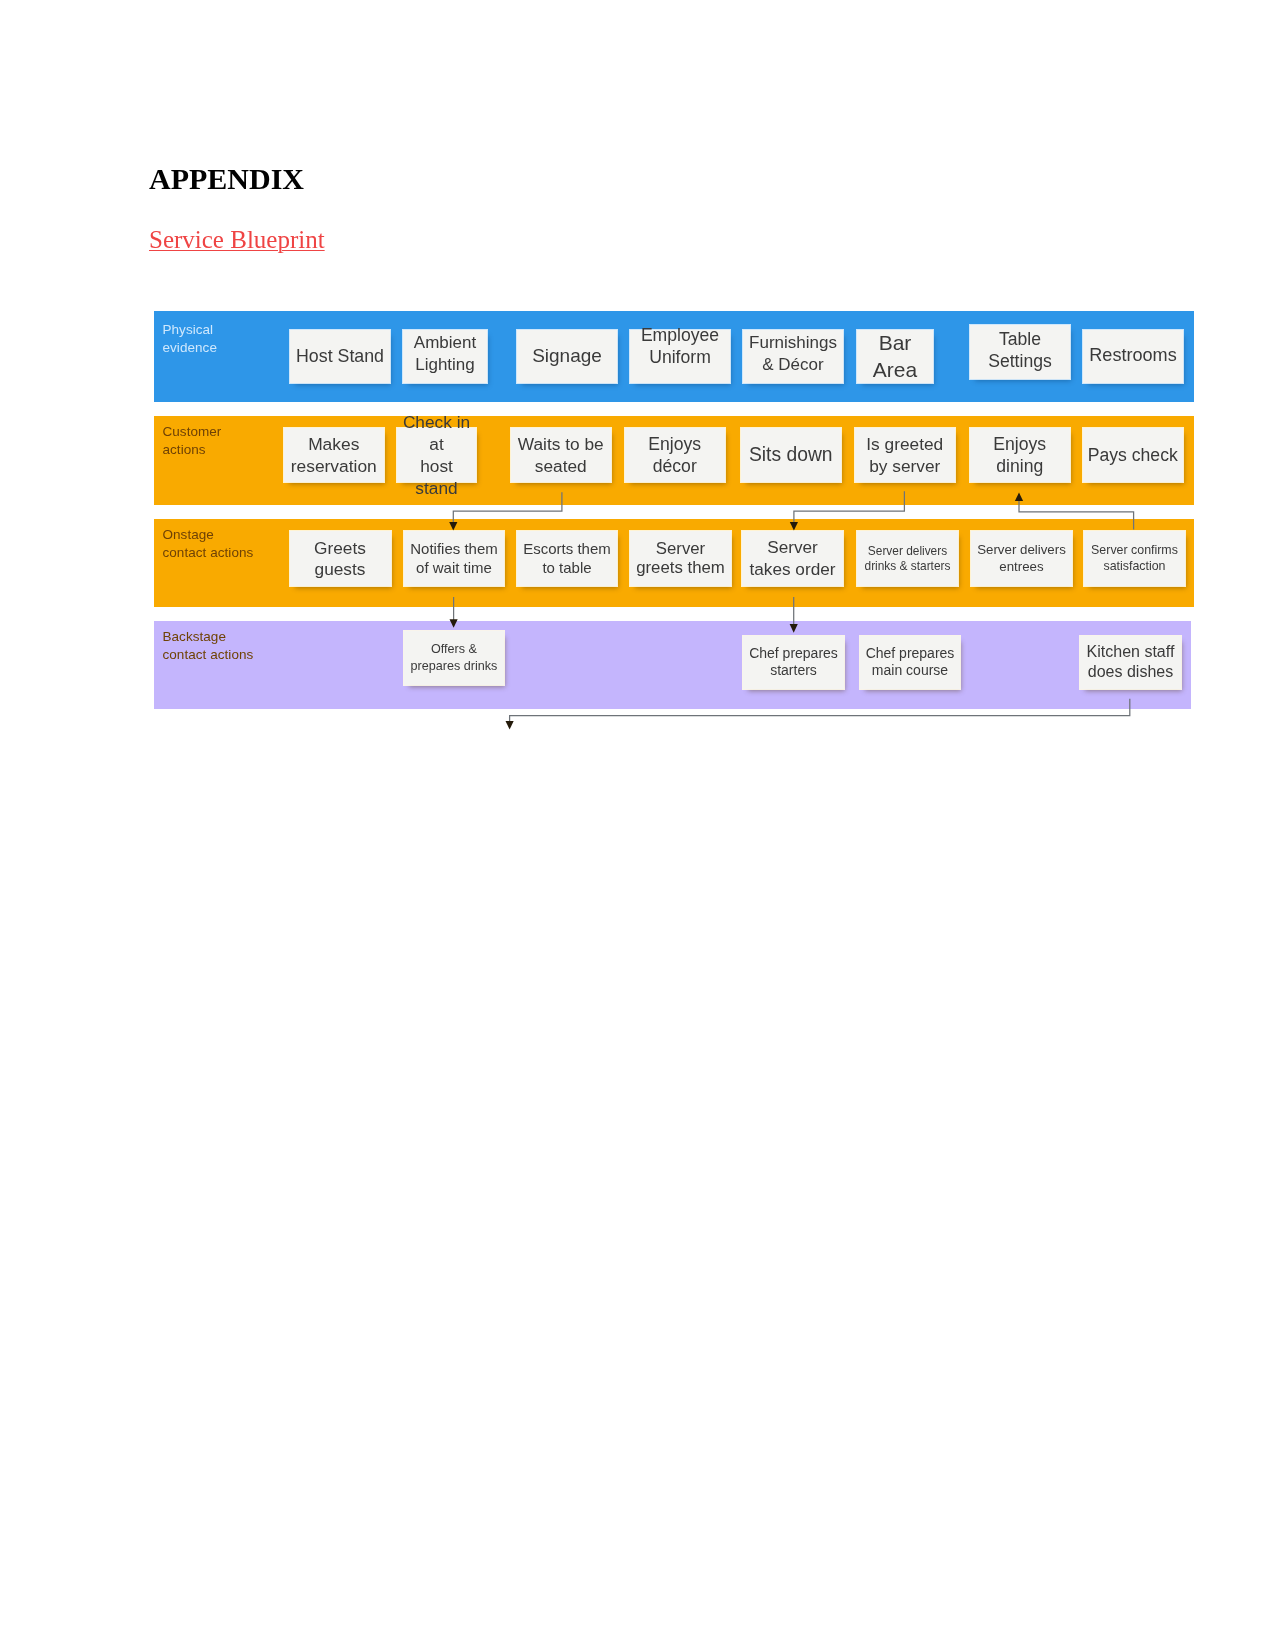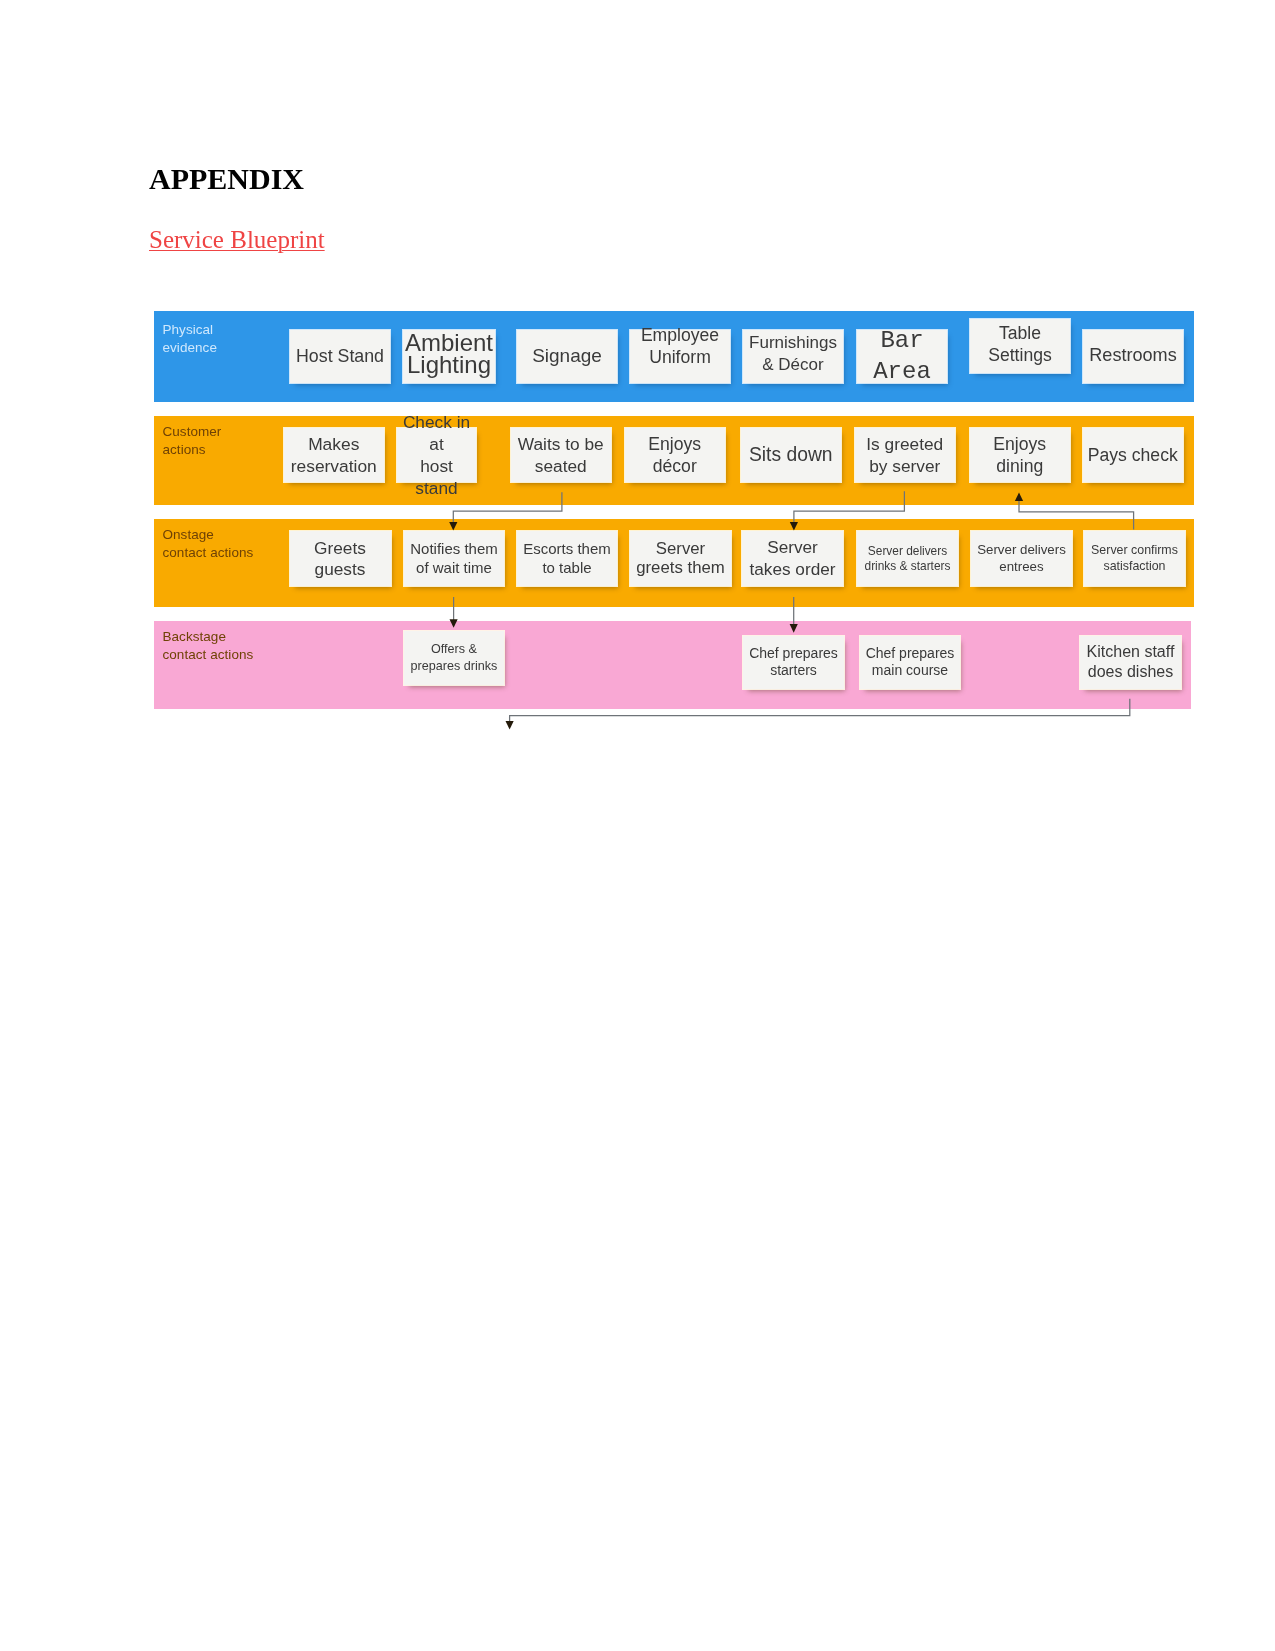--- a/index.html
+++ b/index.html
@@ -50,29 +50,29 @@
 <div class="page">
   <div id="appendix-title">APPENDIX</div>
   <div id="blueprint-subtitle">Service Blueprint</div>
 
   <div id="blueprint">
 
     <div class="band blue" style="top:0px;width:1040px;height:91px;background:#2e96e8;">
       <div class="band-label" style="top:10.2px;">Physical
 evidence</div>
       <div class="box" style="left:136px;top:18.5px;width:100px;height:53.5px;font-size:17.8px;">Host Stand</div>
-      <div class="box" style="left:249px;top:18.5px;width:92px;height:53.5px;font-size:24px;line-height:22px;padding-bottom:4px;">Ambient
+      <div class="box" style="left:249px;top:18.5px;width:84px;height:53.5px;font-size:17px;line-height:22px;padding-bottom:4px;">Ambient
 Lighting</div>
       <div class="box" style="left:363px;top:18.5px;width:100px;height:53.5px;font-size:19px;">Signage</div>
       <div class="box" style="left:476px;top:18.5px;width:100px;height:53.5px;font-size:17.6px;line-height:22px;padding-bottom:20px;">Employee
 Uniform</div>
       <div class="box" style="left:589px;top:18.5px;width:100px;height:53.5px;font-size:17.0px;line-height:22px;padding-bottom:4px;">Furnishings
 &amp; Décor</div>
-      <div class="box" style="left:703px;top:18.5px;width:90px;height:53.5px;font-size:24px;font-family:Liberation Mono, monospace;">Bar Area</div>
-      <div class="box" style="left:816px;top:8px;width:100px;height:53.5px;font-size:17.6px;line-height:22px;padding-bottom:4px;">Table
+      <div class="box" style="left:703px;top:18.5px;width:76px;height:53.5px;font-size:21px;">Bar Area</div>
+      <div class="box" style="left:816px;top:14px;width:100px;height:53.5px;font-size:17.6px;line-height:22px;padding-bottom:4px;">Table
 Settings</div>
       <div class="box" style="left:929px;top:18.5px;width:100px;height:53.5px;font-size:18.1px;">Restrooms</div>
     </div>
 
     <div class="band orange" style="top:105px;width:1040px;height:89px;background:#f9aa00;">
       <div class="band-label" style="top:6.9px;">Customer
 actions</div>
       <div class="box" style="left:130px;top:11.5px;width:99.5px;height:54px;font-size:17.4px;line-height:22px;">Makes
 reservation</div>
       <div class="box" style="left:243px;top:11.5px;width:79px;height:54px;font-size:17.3px;line-height:22px;">Check in at
@@ -103,21 +103,21 @@
       <div class="box" style="left:588px;top:12px;width:101px;height:55px;font-size:17.2px;line-height:21.5px;">Server
 takes order</div>
       <div class="box" style="left:703px;top:12px;width:101px;height:55px;font-size:11.9px;line-height:14.7px;">Server delivers
 drinks &amp; starters</div>
       <div class="box" style="left:817px;top:12px;width:101px;height:55px;font-size:13.3px;line-height:16.5px;">Server delivers
 entrees</div>
       <div class="box" style="left:930px;top:12px;width:101px;height:55px;font-size:12.4px;line-height:15.5px;">Server confirms
 satisfaction</div>
     </div>
 
-    <div class="band orange" style="top:310px;width:1037px;height:88px;background:#f9a8d4;">
+    <div class="band orange" style="top:310px;width:1037px;height:88px;background:#c4b5fd;">
       <div class="band-label" style="top:6.9px;">Backstage
 contact actions</div>
       <div class="box" style="left:250px;top:9.8px;width:100px;height:54.4px;font-size:12.6px;line-height:16.8px;">Offers &amp;
 prepares drinks</div>
       <div class="box" style="left:589px;top:14.6px;width:101px;height:53.8px;font-size:14.0px;line-height:17.3px;">Chef prepares
 starters</div>
       <div class="box" style="left:706px;top:14.6px;width:100px;height:53.8px;font-size:14.0px;line-height:17.3px;">Chef prepares
 main course</div>
       <div class="box" style="left:926px;top:14.6px;width:101px;height:53.8px;font-size:16.0px;line-height:20px;">Kitchen staff
 does dishes</div>

